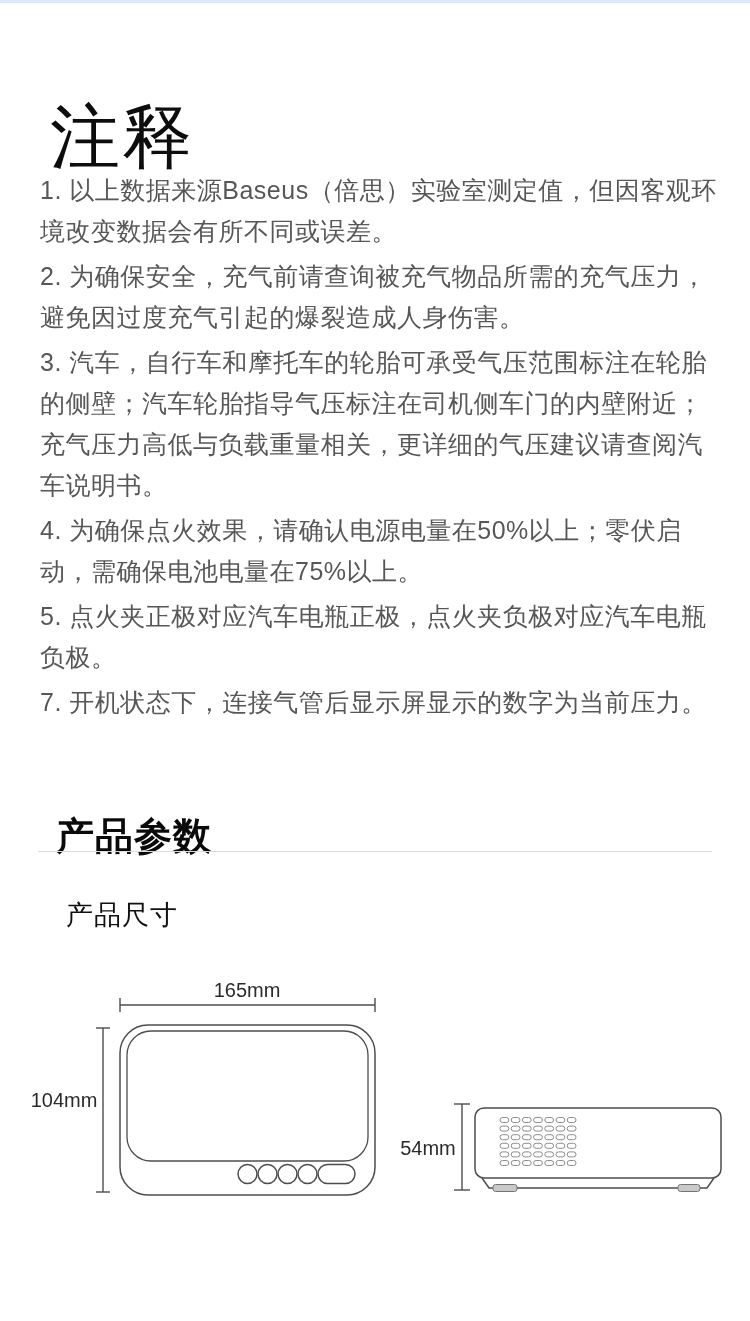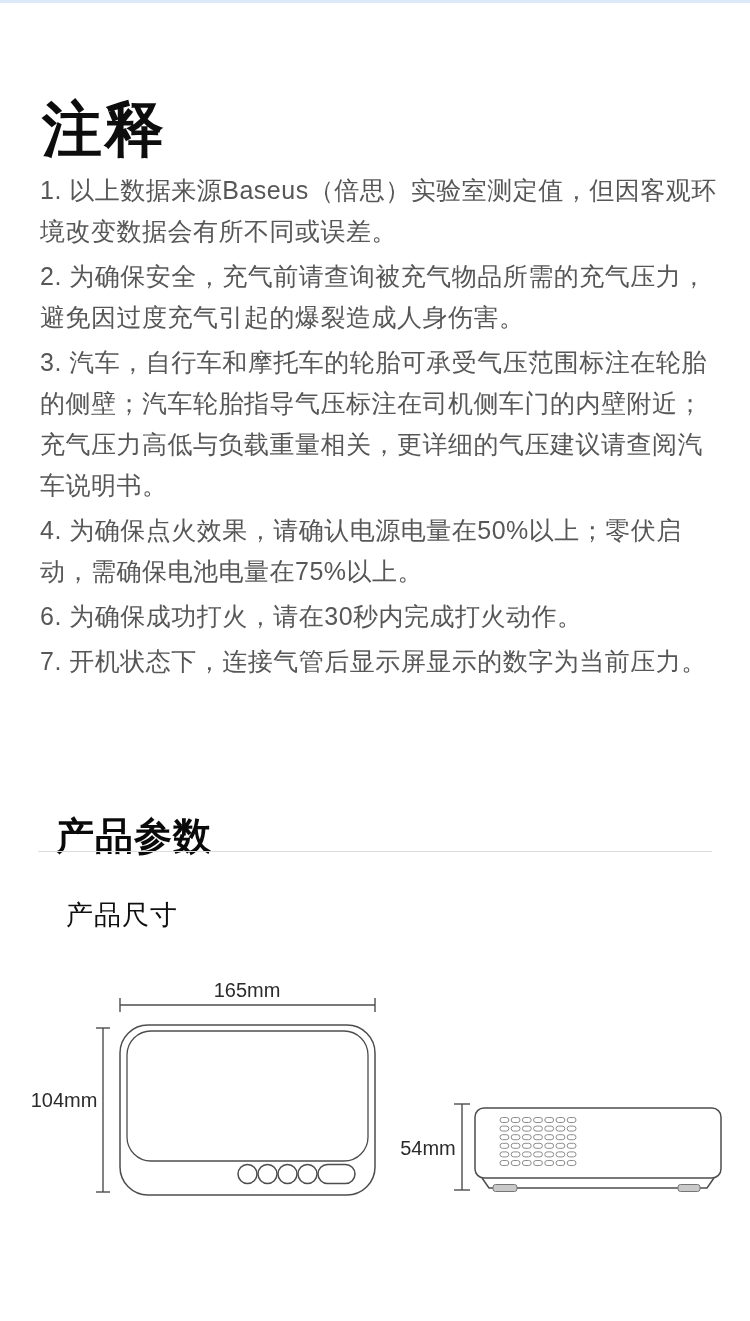--- a/index.html
+++ b/index.html
@@ -9,22 +9,22 @@
     height: 1321px;
     background: #ffffff;
     overflow: hidden;
     font-family: "Liberation Sans", "DejaVu Sans", sans-serif;
   }
   .top-strip {
     position: absolute; top: 0; left: 0; width: 750px; height: 3px;
     background: #dce9f8;
   }
   .notes-title {
-    position: absolute; top: 60px; left: 42px;
-    font-size: 60px; line-height: 60px; font-weight: 700;
+    position: absolute; top: 60px; left: 50px;
+    font-size: 70px; line-height: 60px; font-weight: 400;
     color: #0d0d0d; letter-spacing: 2px;
   }
   .notes-list {
     position: absolute; top: 170px; left: 40px; width: 678px;
   }
   .notes-list p {
     margin: 0 0 4px 0;
     font-size: 25px; line-height: 41px;
     color: #575757; font-weight: 400;
     letter-spacing: 0.5px;
@@ -64,21 +64,21 @@
 
   <div class="top-strip"></div>
 
   <h1 class="notes-title">注释</h1>
 
   <div class="notes-list">
     <p>1. 以上数据来源Baseus（倍思）实验室测定值，但因客观环境改变数据会有所不同或误差。</p>
     <p>2. 为确保安全，充气前请查询被充气物品所需的充气压力，避免因过度充气引起的爆裂造成人身伤害。</p>
     <p>3. 汽车，自行车和摩托车的轮胎可承受气压范围标注在轮胎的侧壁；汽车轮胎指导气压标注在司机侧车门的内壁附近；充气压力高低与负载重量相关，更详细的气压建议请查阅汽车说明书。</p>
     <p>4. 为确保点火效果，请确认电源电量在50%以上；零伏启动，需确保电池电量在75%以上。</p>
-    <p>6. 为确保成功打火，请在30秒内完成打火动作。</p>
+    <p>5. 点火夹正极对应汽车电瓶正极，点火夹负极对应汽车电瓶负极。</p>
     <p>7. 开机状态下，连接气管后显示屏显示的数字为当前压力。</p>
   </div>
 
   <h2 class="specs-title">产品参数</h2>
 
   <div class="specs-divider"></div>
 
   <h3 class="specs-subtitle">产品尺寸</h3>
 
   <svg class="diagram" width="700" height="250" viewBox="0 0 700 250">

